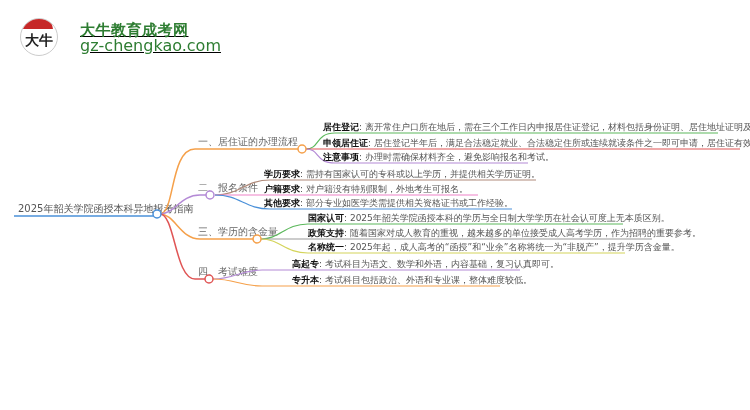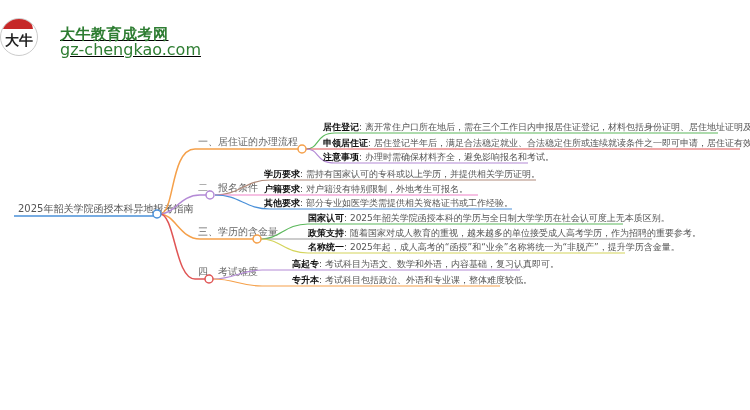--- a/index.html
+++ b/index.html
@@ -1,18 +1,18 @@
 <!DOCTYPE html>
 <html><head>
 <meta charset="utf-8">
 <style>
   html, body { margin: 0; padding: 0; background: #ffffff; }
   body { width: 750px; height: 410px; position: relative; overflow: hidden;
          font-family: "DejaVu Sans", "Liberation Sans", sans-serif; }
-  .logo { position: absolute; left: 0; top: 18px; display: flex; align-items: flex-end; }
+  .logo { position: absolute; left: 20px; top: 18px; display: flex; align-items: center; }
   .logo-badge { width: 36px; height: 36px; border-radius: 50%; border: 1.5px solid #ccc; background: #fff;
                 position: relative; display: flex; align-items: center; justify-content: center; overflow: hidden; }
   .logo-badge .cap { position: absolute; top: 0; left: 2px; width: 30px; height: 10px; background: #c62828;
                      border-radius: 15px 15px 0 0; }
   .logo-badge .glyph { position: relative; font-size: 14px; font-weight: bold; color: #222; margin-top: 8px;
                        font-family: "DejaVu Serif", serif; }
   .logo-text { margin-left: 22px; text-decoration: underline; }
   .logo-title { font-size: 15px; font-weight: bold; color: #2e7d32; letter-spacing: 0.5px; line-height: 17px; }
   .logo-url { font-size: 16px; color: #2e7d32; line-height: 13px; }
   svg { position: absolute; left: 0; top: 0; }

